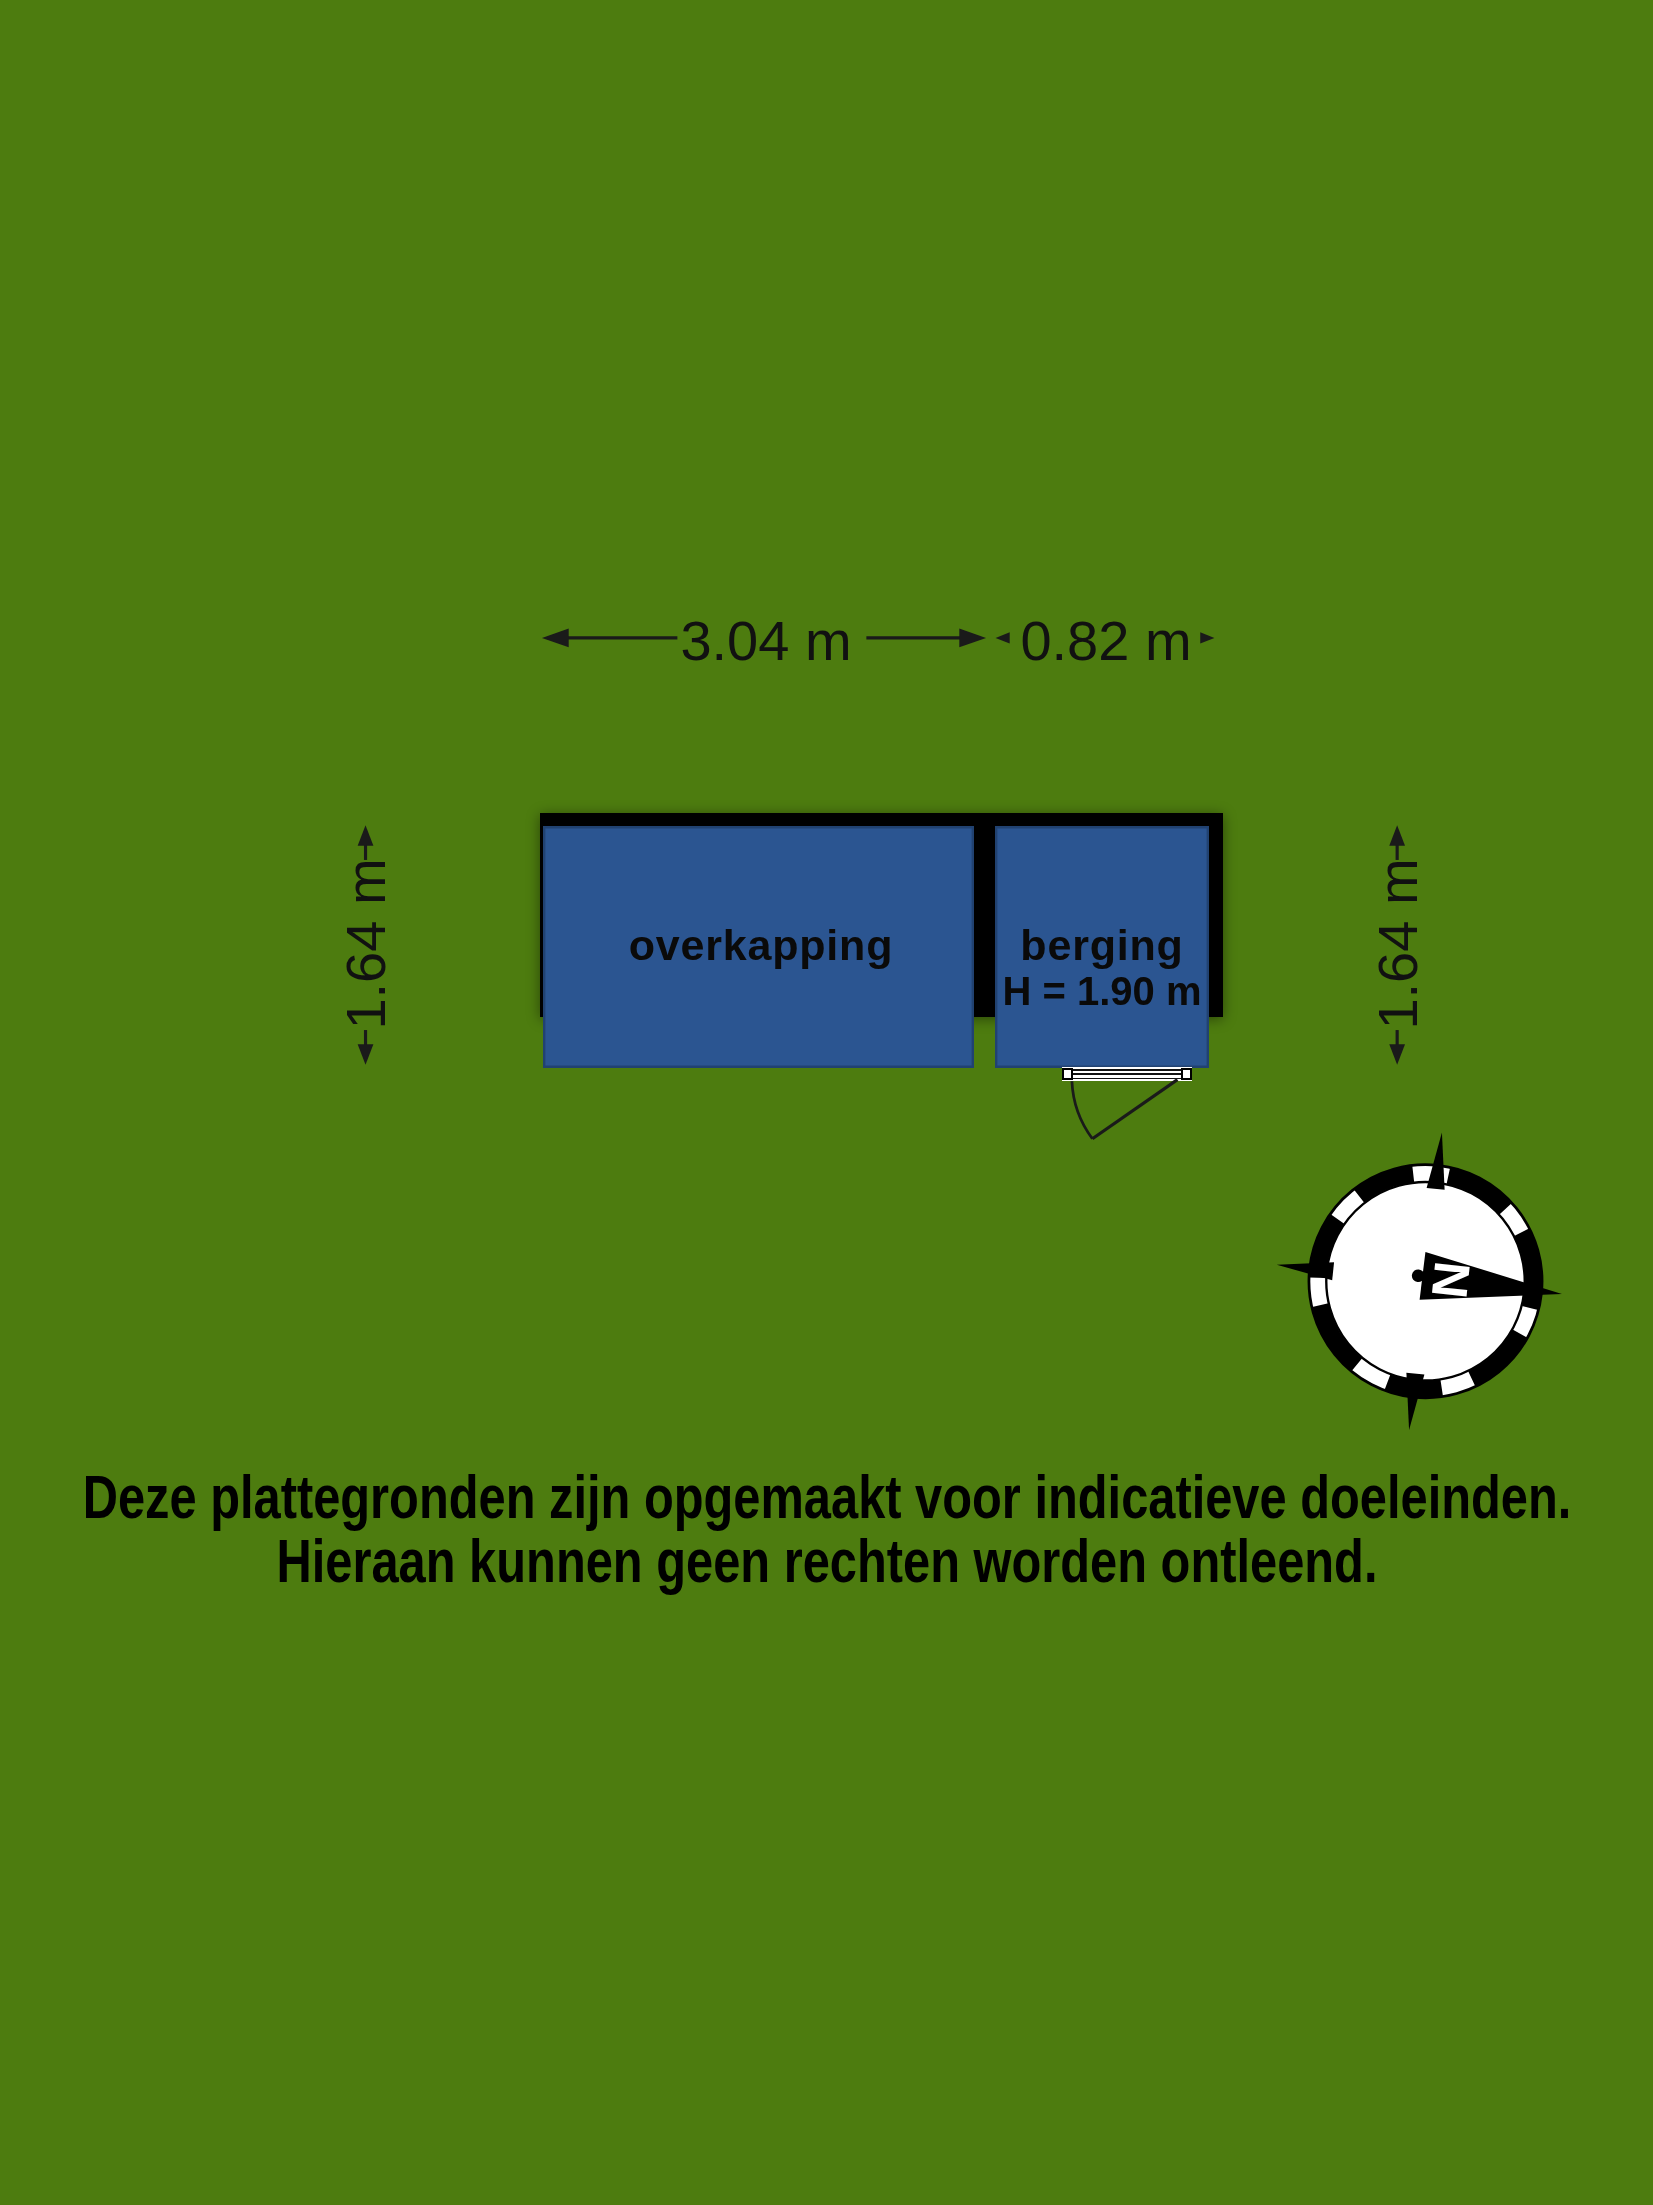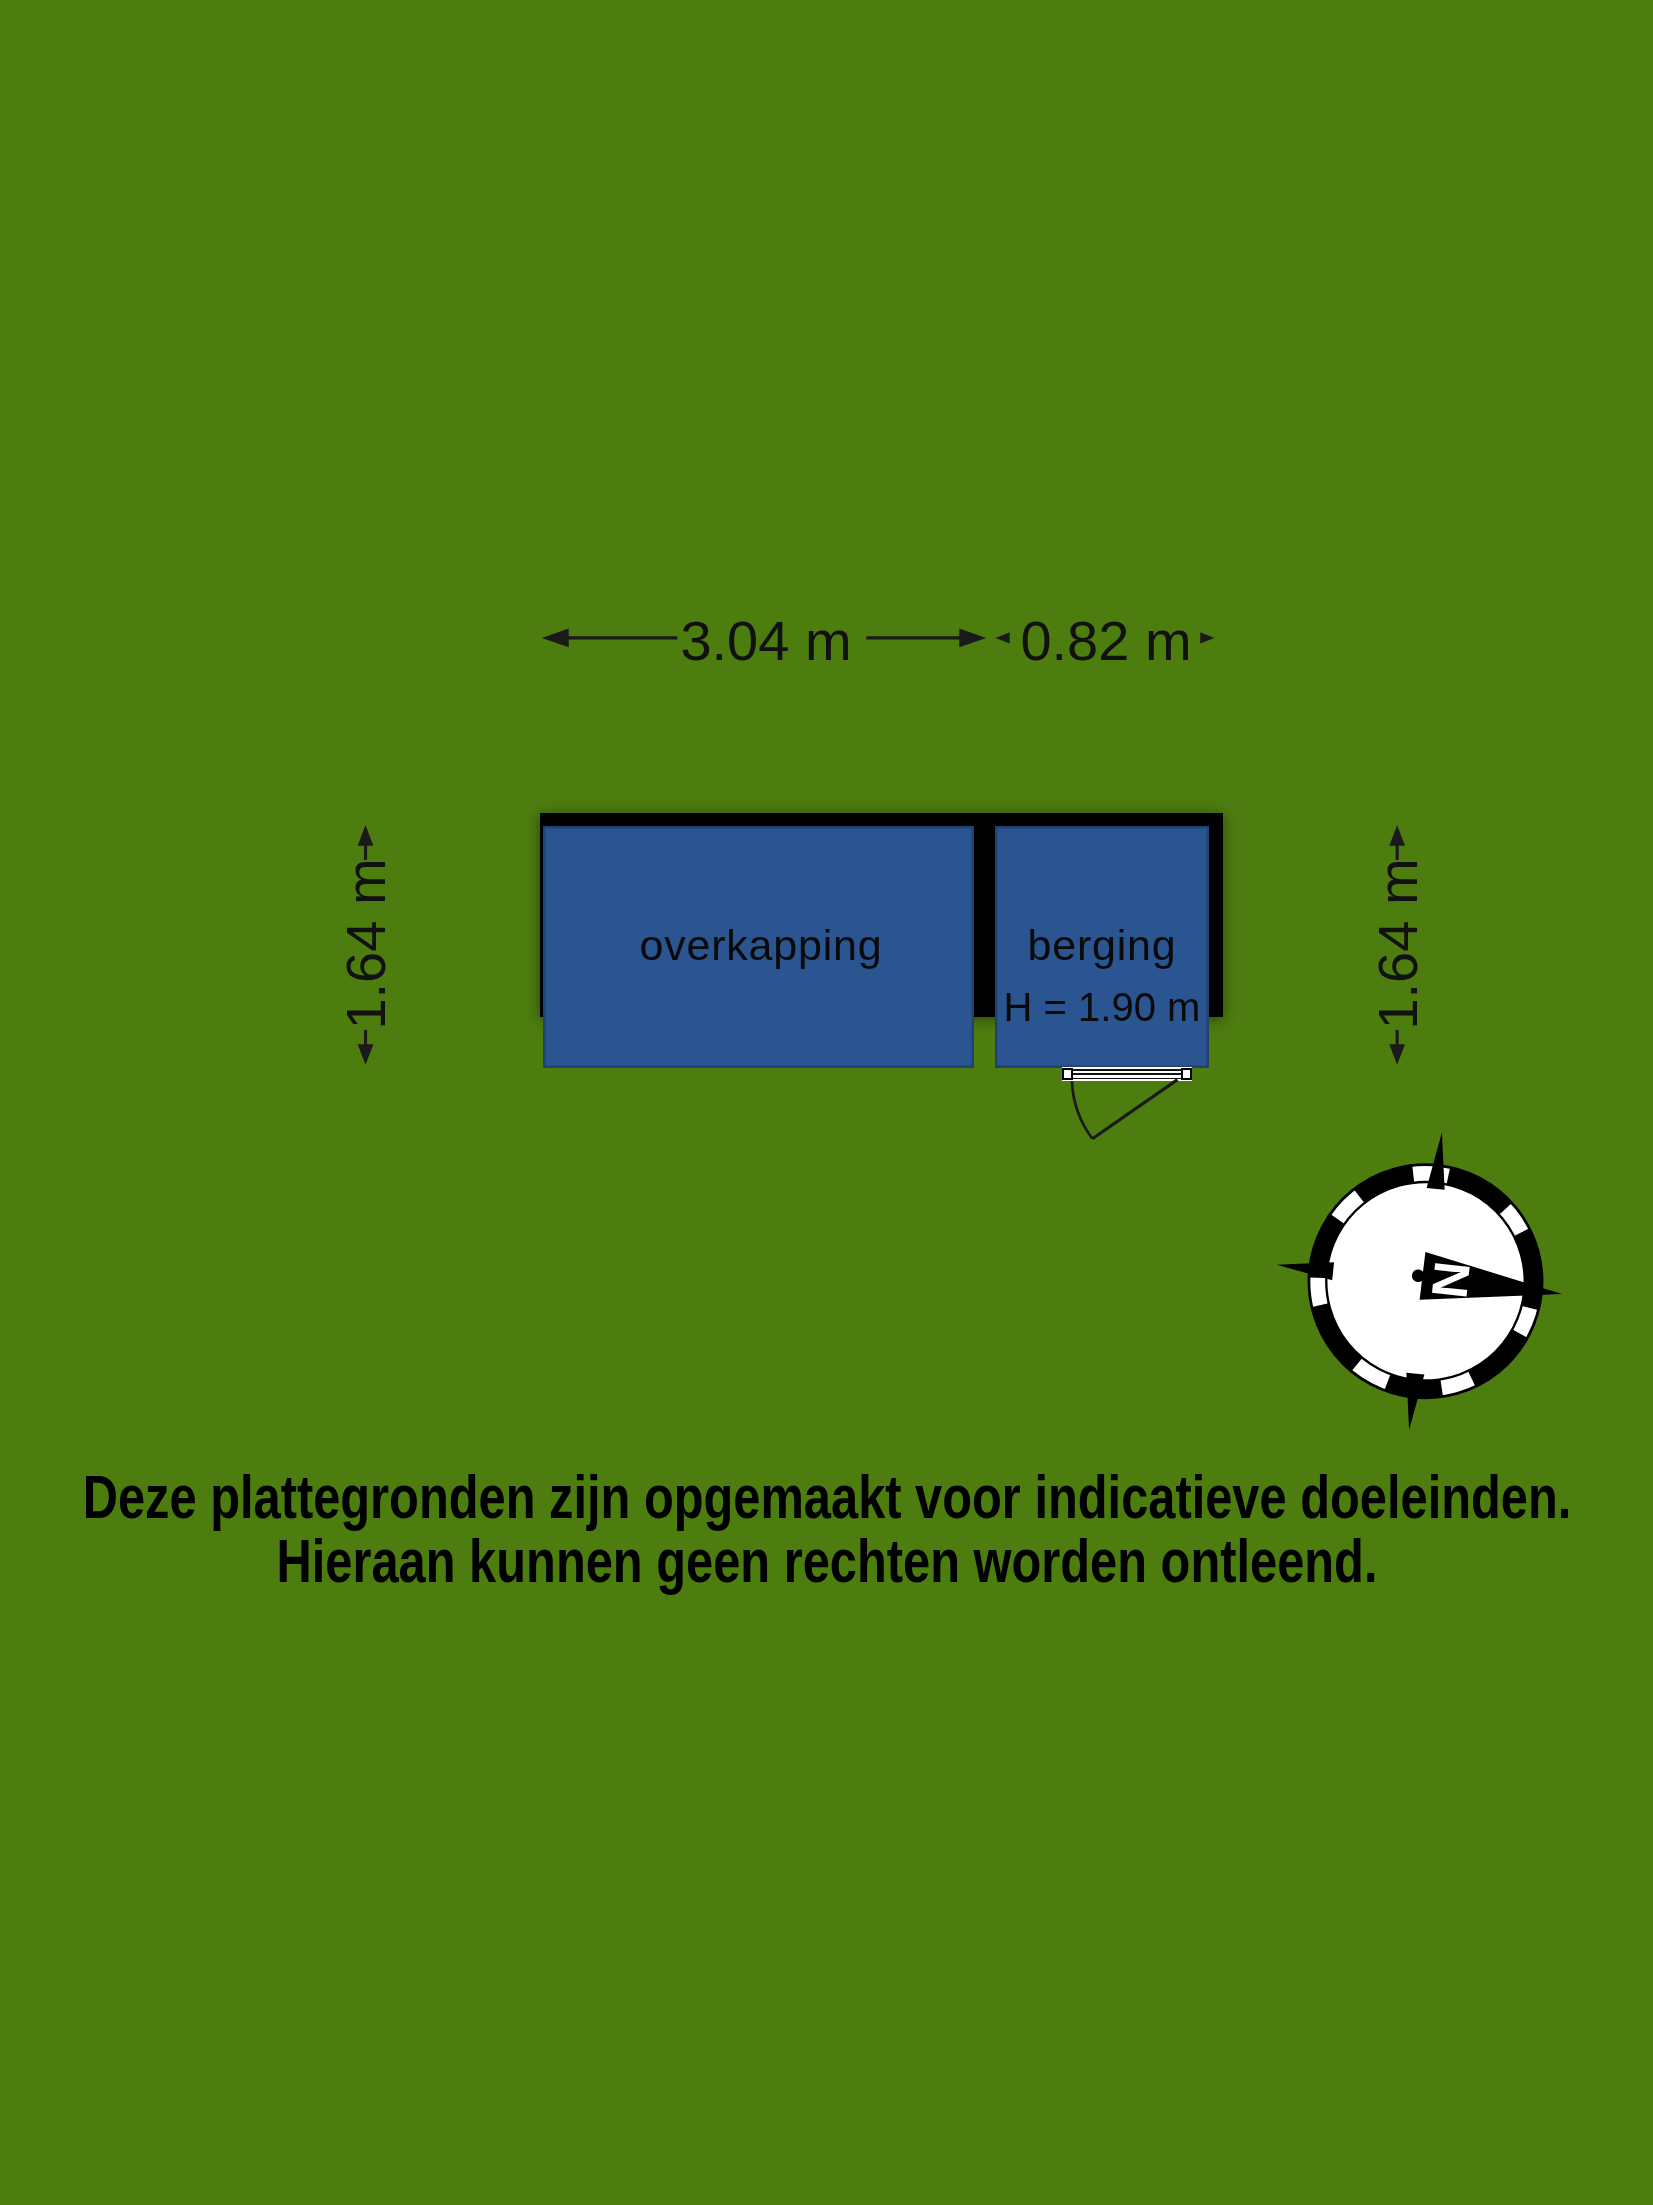--- a/index.html
+++ b/index.html
@@ -27,20 +27,21 @@
     transform: translate(-50%, -50%) rotate(-90deg);
   }
 
   
   .floorplan {
     position: absolute;
     left: 540px; top: 813px;
     width: 683px; height: 204px;
     background: var(--wall, #000);
     box-shadow: 0 2.4px 12.6px rgba(0,0,0,0.45);
+    font-weight: bold;
   }
   .room {
     position: absolute;
     top: 12.6px; height: 242px;
     background: var(--room-fill, #2b5591);
     box-shadow: inset 0 0 0 2.4px rgba(0,0,0,0.22);
   }
   .room.overkapping { left: 3.2px;   width: 431px; }
   .room.berging     { left: 455px; width: 214px; }
 
@@ -107,21 +108,21 @@
 
   <div class="dim-label vert" style="left:365px; top:944px;">1.64 m</div>
   <div class="dim-label vert" style="left:1397px; top:944px;">1.64 m</div>
 
   <div class="floorplan">
     <div class="room overkapping"></div>
     <div class="room berging"></div>
 
     <div class="room-label main" style="left:221px; top:132px;">overkapping</div>
     <div class="room-label main" style="left:562px; top:132px;text-align:right;">berging</div>
-    <div class="room-label sub" style="left:562px; top:194px;">H = 1.90 m</div>
+    <div class="room-label sub" style="left:562px; top:178px;">H = 1.90 m</div>
 
     <div class="door-gap">
       <div class="door-stripes"></div>
       <div class="door-post left"></div>
       <div class="door-post right"></div>
     </div>
   </div>
 
   <svg class="overlay" viewBox="0 0 2100 2800" xmlns="http://www.w3.org/2000/svg">
 

